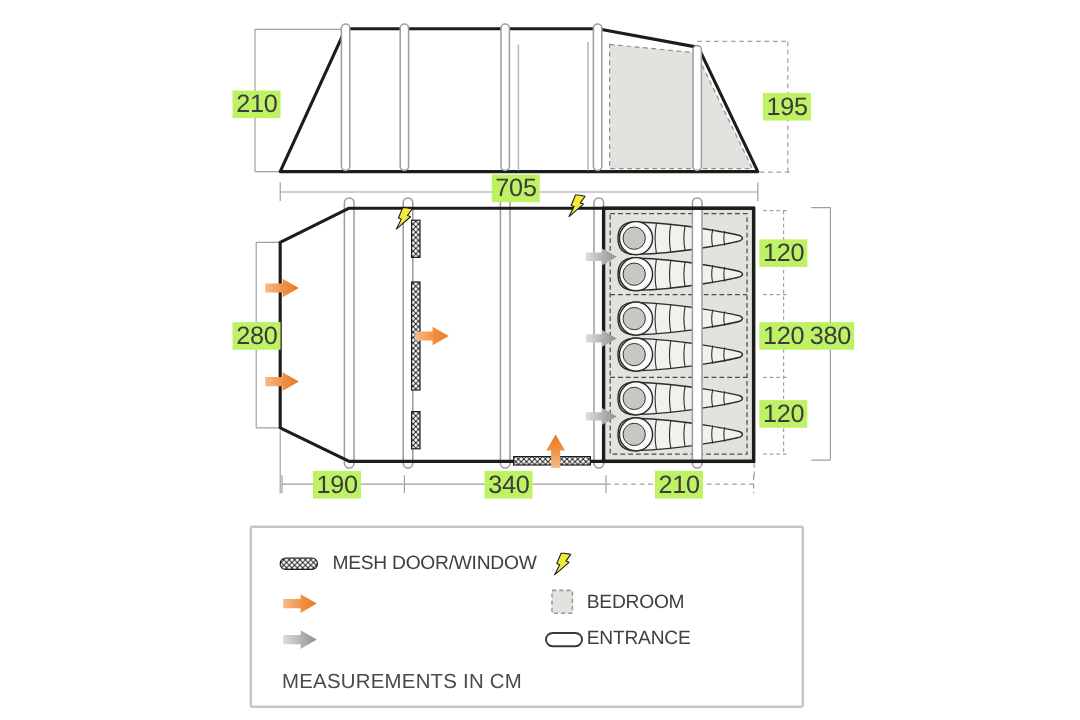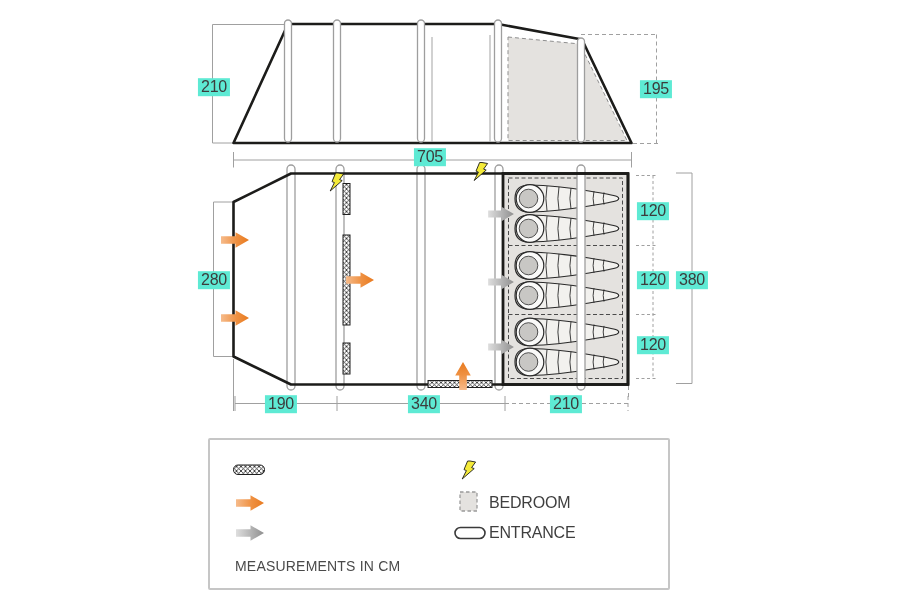--- a/index.html
+++ b/index.html
@@ -1,35 +1,35 @@
 <!DOCTYPE html>
 <html><head>
 <meta charset="utf-8">
 <style>
   html,body{margin:0;padding:0;}
   body{width:900px;height:600px;background:#ffffff;font-family:"Liberation Sans",sans-serif;}
   .stage{position:relative;width:900px;height:600px;background:#ffffff;overflow:hidden;}
   .diagram-svg{position:absolute;left:0;top:0;}
   .dim-label{
     position:absolute;transform:translate(-50%,-50%);
-    font-size:16px;color:#3c3c3c;background:#5eead4;
+    font-size:21px;color:#3c3c3c;background:#bef264;
     padding:0 3px;white-space:nowrap;letter-spacing:-0.2px;line-height:1.1;
   }
   .legend{
     position:absolute;left:208px;top:438px;width:458px;height:148px;
     border:2px solid #c6c6c6;background:#ffffff;border-radius:2px;
   }
   .legend-icon{position:absolute;transform:translate(-50%,-50%);display:block;}
   .legend-label{
     position:absolute;transform:translateY(-50%);
     font-size:16px;color:#3f3f3f;letter-spacing:-0.2px;white-space:nowrap;
   }
   .legend-note{
     position:absolute;left:25px;top:118px;
-    font-size:14px;color:#4a4a4a;letter-spacing:0.2px;
+    font-size:17px;color:#4a4a4a;letter-spacing:0.2px;
   }
 </style>
 </head>
 <body>
 
 <div class="stage">
 
   <svg class="diagram-svg" width="900" height="600" viewBox="0 0 900 600">
     <defs>
       <pattern id="mesh" width="4.5" height="4.5" patternUnits="userSpaceOnUse">
@@ -168,20 +168,21 @@
   <div class="dim-label" style="left:281px;top:404px">190</div>
   <div class="dim-label" style="left:424px;top:404px">340</div>
   <div class="dim-label" style="left:566px;top:404px">210</div>
 
   <div class="legend">
 
     <svg class="legend-icon" style="left:40px;top:30px" width="36" height="16">
       <rect x="1.5" y="3" width="31" height="9.5" rx="4.5" fill="#ffffff"></rect>
       <rect x="1.5" y="3" width="31" height="9.5" rx="4.5" fill="url(#mesh)" stroke="#1f1f1f" stroke-width="1"></rect>
     </svg>
+    <div class="legend-label" style="left:67px;top:30px">MESH DOOR/WINDOW</div>
 
     <svg class="legend-icon" style="left:259px;top:30px" width="20" height="22">
       <g fill="#f4ea39" stroke="#1c1c1a" stroke-width="0.9" stroke-linejoin="round">
         <use href="#bolt" transform="translate(10,11)"></use>
       </g>
     </svg>
 
     <svg class="legend-icon" style="left:40px;top:63px" width="32" height="18">
       <use href="#arrow" transform="translate(16,9)" fill="url(#gradOrange)"></use>
     </svg>

